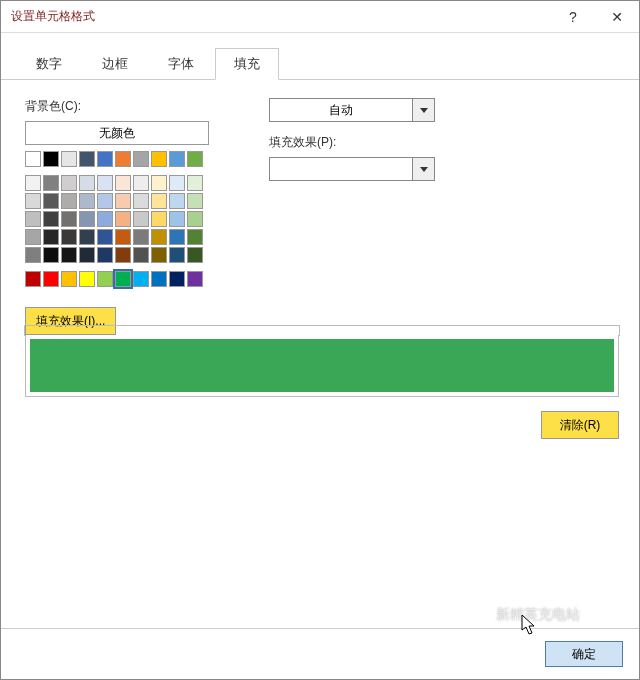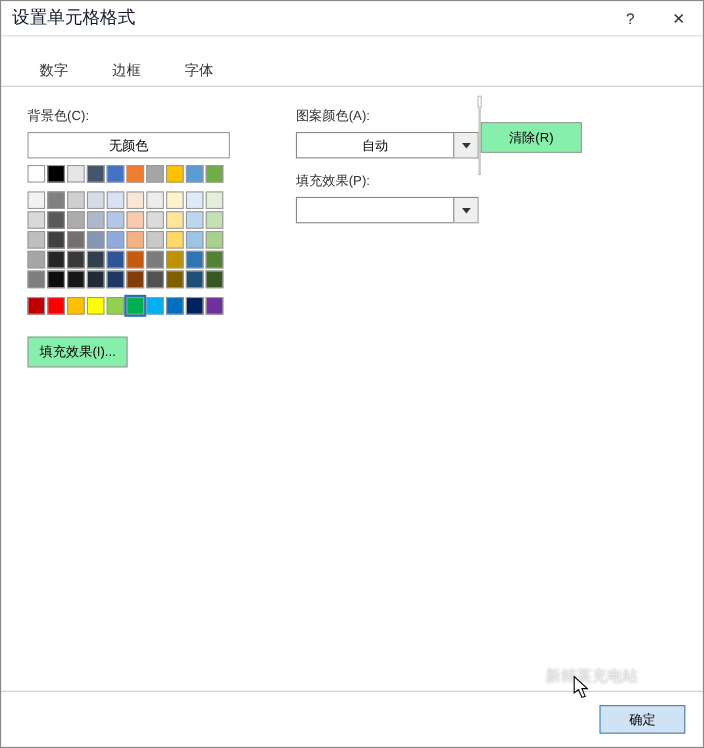--- a/index.html
+++ b/index.html
@@ -1,38 +1,38 @@
 <!DOCTYPE html>
 <html><head>
 <meta charset="utf-8">
 <style>
 * { box-sizing: border-box; margin: 0; padding: 0; font-family: "Microsoft YaHei", "Segoe UI", sans-serif; }
 body { background: #f0f0f0; width: 640px; height: 680px; overflow: hidden; }
 .dialog { width: 640px; height: 680px; background: #fff; border: 1px solid #888; display: flex; flex-direction: column; }
 .titlebar { height: 32px; display: flex; align-items: center; padding: 0 0 0 10px; border-bottom: 1px solid #ddd; }
-.titlebar .title { font-size: 16px; color: #0f172a; flex: 1; }
+.titlebar .title { font-size: 12px; color: #7f1d1d; flex: 1; }
 .titlebar .btn { width: 44px; height: 32px; display: flex; align-items: center; justify-content: center; font-size: 14px; color: #333; }
 .tabs { display: flex; padding: 14px 32px 0 16px; border-bottom: 1px solid #ccc; }
 .tab { padding: 6px 18px; font-size: 13px; color: #333; border: 1px solid transparent; border-bottom: none; margin-right: 2px; position: relative; top: 1px; }
 .tab.active { border-color: #ccc; background: #fff; border-bottom: 1px solid #fff; }
-.content { flex: 1; padding: 18px 20px 10px 24px; display: flex; flex-direction: row; }
+.content { flex: 1; padding: 18px 20px 10px 24px; display: flex; flex-direction: column; }
 .two-col { display: flex; gap: 60px; }
 .col { display: flex; flex-direction: column; }
 .label { font-size: 12px; color: #333; margin-bottom: 6px; }
 .nocolor-btn { width: 184px; height: 24px; border: 1px solid #999; background: #fff; font-size: 12px; display: flex; align-items: center; justify-content: center; margin-bottom: 6px; }
 .dropdown { width: 166px; height: 24px; border: 1px solid #888; display: flex; align-items: center; background: #fff; margin-bottom: 12px; }
 .dropdown .val { flex: 1; font-size: 12px; text-align: center; padding: 0 6px; }
 .dropdown .arrow { width: 22px; height: 22px; border-left: 1px solid #888; background: #efefef; display: flex; align-items: center; justify-content: center; }
 .chev { width: 0; height: 0; border-left: 4px solid transparent; border-right: 4px solid transparent; border-top: 5px solid #333; }
 .swatch-group { margin-bottom: 6px; }
 .swatch-row { display: flex; gap: 2px; margin-bottom: 2px; }
 .swatch { width: 16px; height: 16px; border: 1px solid #999; }
 .swatch.selected { outline: 2px solid #2f6fb0; outline-offset: 0; }
 .btn-row { display: flex; gap: 6px; margin-top: 12px; }
-.push-btn { height: 28px; padding: 0 10px; font-size: 12px; border: 1px solid #999; background: #86efac; display: flex; align-items: center; }
+.push-btn { height: 28px; padding: 0 10px; font-size: 12px; border: 1px solid #999; background: #fde047; display: flex; align-items: center; }
 .sample-label { font-size: 12px; color: #333; margin-top: auto; margin-bottom: 6px; }
 .sample-box { height: 62px; border: 1px solid #bbb; border-top: none; position: relative; }
 .sample-frame { position: absolute; left: -1px; right: -1px; top: -10px; height: 10px; border-top: 1px solid #bbb; }
 .sample-frame::before { content:""; position:absolute; left:0; top:0; width:1px; height:10px; background:#bbb;}
 .sample-frame::after { content:""; position:absolute; right:0; top:0; width:1px; height:10px; background:#bbb;}
 .sample-fill { position: absolute; inset: 4px; }
 .clear-row { display: flex; justify-content: flex-end; padding: 14px 0 6px 0; }
 .footer { border-top: 1px solid #ccc; padding: 12px 16px; display: flex; justify-content: flex-end; gap: 10px; }
 .footer-btn { width: 78px; height: 26px; font-size: 12px; border: 1px solid #888; background: #e7e7e7; display: flex; align-items: center; justify-content: center; }
 .footer-btn.primary { border: 1px solid #4a7db0; background: #cfe3f5; }
@@ -46,20 +46,21 @@
   <div class="titlebar">
     <span class="title">设置单元格格式</span>
     <div class="btn">?</div>
     <div class="btn">✕</div>
   </div>
 
   <div class="tabs" id="tabs">
       <div class="tab">数字</div>
       <div class="tab">边框</div>
       <div class="tab">字体</div>
+      <div class="tab active">填充</div>
     </div>
 
   <div class="content">
     <div class="two-col">
       <div class="col">
         <div class="label">背景色(C):</div>
         <div class="nocolor-btn">无颜色</div>
         <div class="swatch-group" id="theme-row">
             <div class="swatch-row">
               <div class="swatch" style="background: rgb(255, 255, 255);"></div>
@@ -149,21 +150,20 @@
               <div class="swatch" style="background: rgb(0, 32, 96);"></div>
               <div class="swatch" style="background: rgb(112, 48, 160);"></div>
             </div>
           </div>
         <div class="btn-row">
           <div class="push-btn">填充效果(I)...</div>
         </div>
       </div>
 
       <div class="col">
-        <div class="label">图案颜色(A):</div>
         <div class="dropdown">
           <span class="val">自动</span>
           <span class="arrow">
               <span class="chev"></span>
             </span>
         </div>
         <div class="label">填充效果(P):</div>
         <div class="dropdown">
           <span class="val"></span>
           <span class="arrow">
@@ -174,21 +174,21 @@
     </div>
 
     <div style="position:relative;">
       <div class="sample-frame"></div>
       <div class="sample-box">
         <div class="sample-fill" id="sample-fill" style="background: rgb(58, 167, 87);"></div>
       </div>
     </div>
 
     <div class="clear-row">
-      <div class="push-btn" style="width:92px;justify-content:center;">清除(R)</div>
+      <div class="push-btn" style="width:78px;justify-content:center;">清除(R)</div>
     </div>
   </div>
 
   <div class="footer">
     <div class="footer-btn primary">确定</div>
   </div>
 </div>
 
 <div class="watermark">新精英充电站</div>
 <svg class="cursor" width="20" height="22" viewBox="0 0 20 22">

